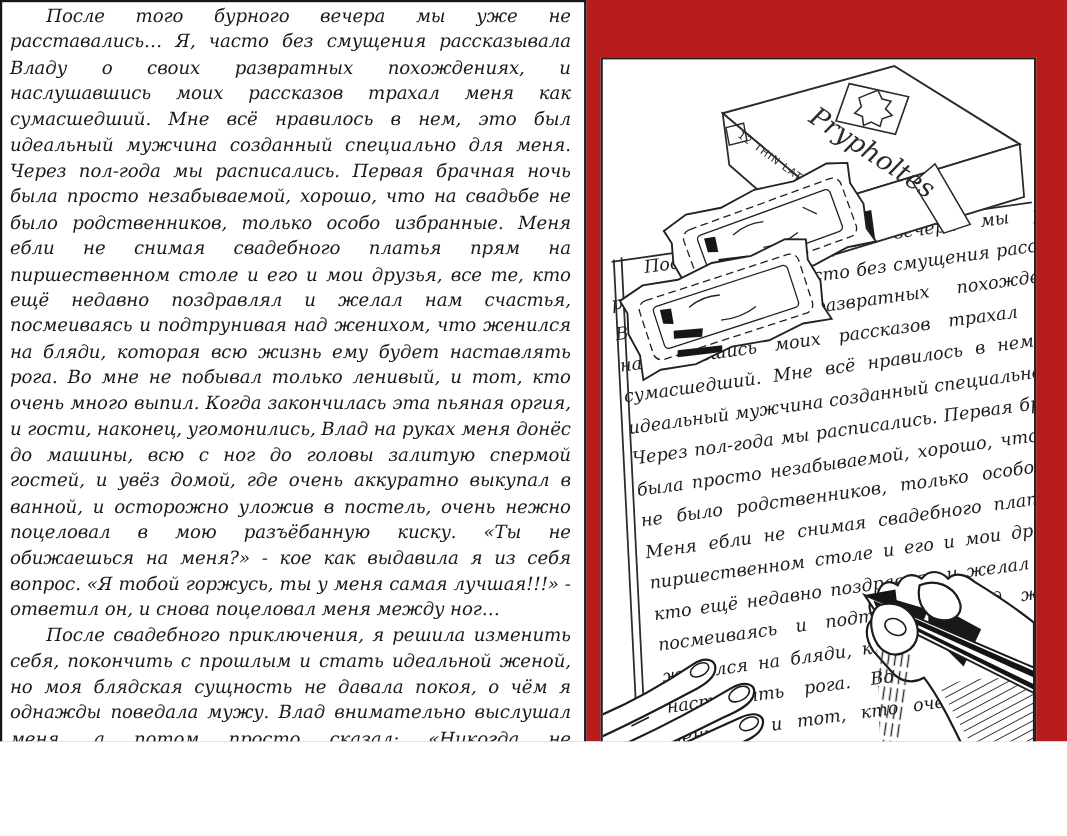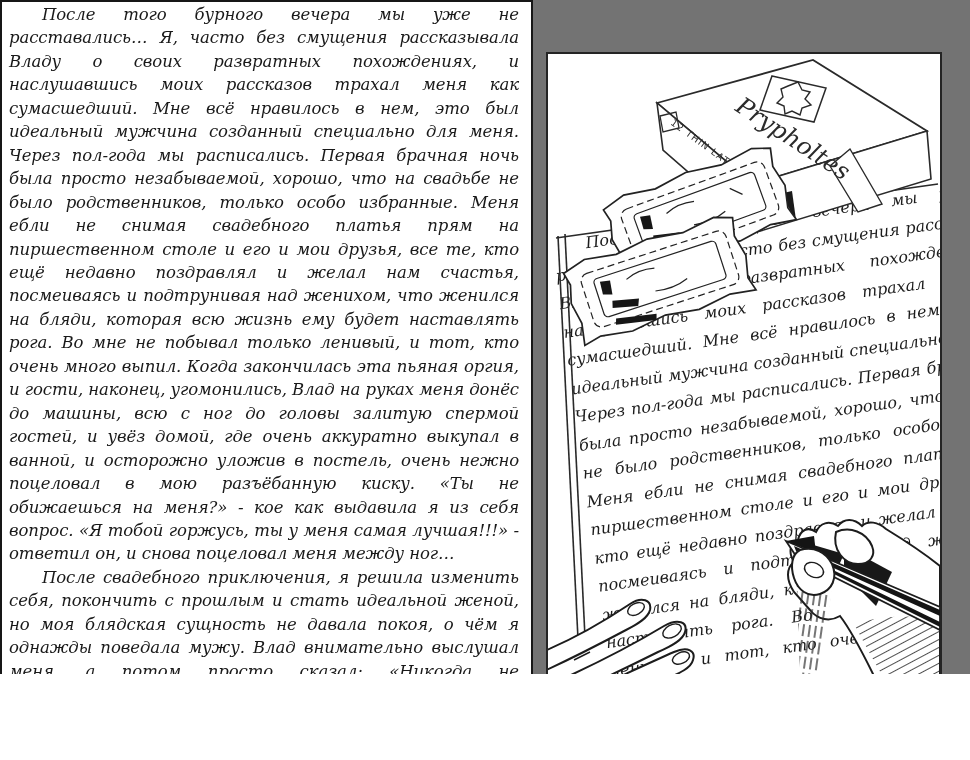--- a/index.html
+++ b/index.html
@@ -1,16 +1,16 @@
 <!DOCTYPE html>
 <html><head>
 <meta charset="utf-8">
 <style>
   html,body{margin:0;padding:0;background:#ffffff;}
-  .page{position:relative;width:970px;height:674px;background:#737373;overflow:hidden;
+  .page{position:relative;width:970px;height:674px;background:#b91c1c;overflow:hidden;
         font-family:"DejaVu Serif", serif;}
   
   .text-panel{position:absolute;left:0;top:1;width:533px;height:756px;
               border:2px solid #171717;box-sizing:border-box;
               padding:1px 12px 0 7px;overflow:hidden;background:#fff;}
   .text-panel p{margin:0;text-indent:33px;text-align:justify;
                 font-style:italic;font-size:16.5px;line-height:23.45px;
                 letter-spacing:-0.1px;color:#191919;}
   
   .illustration{position:absolute;left:546px;top:52px;width:392px;height:650px;

